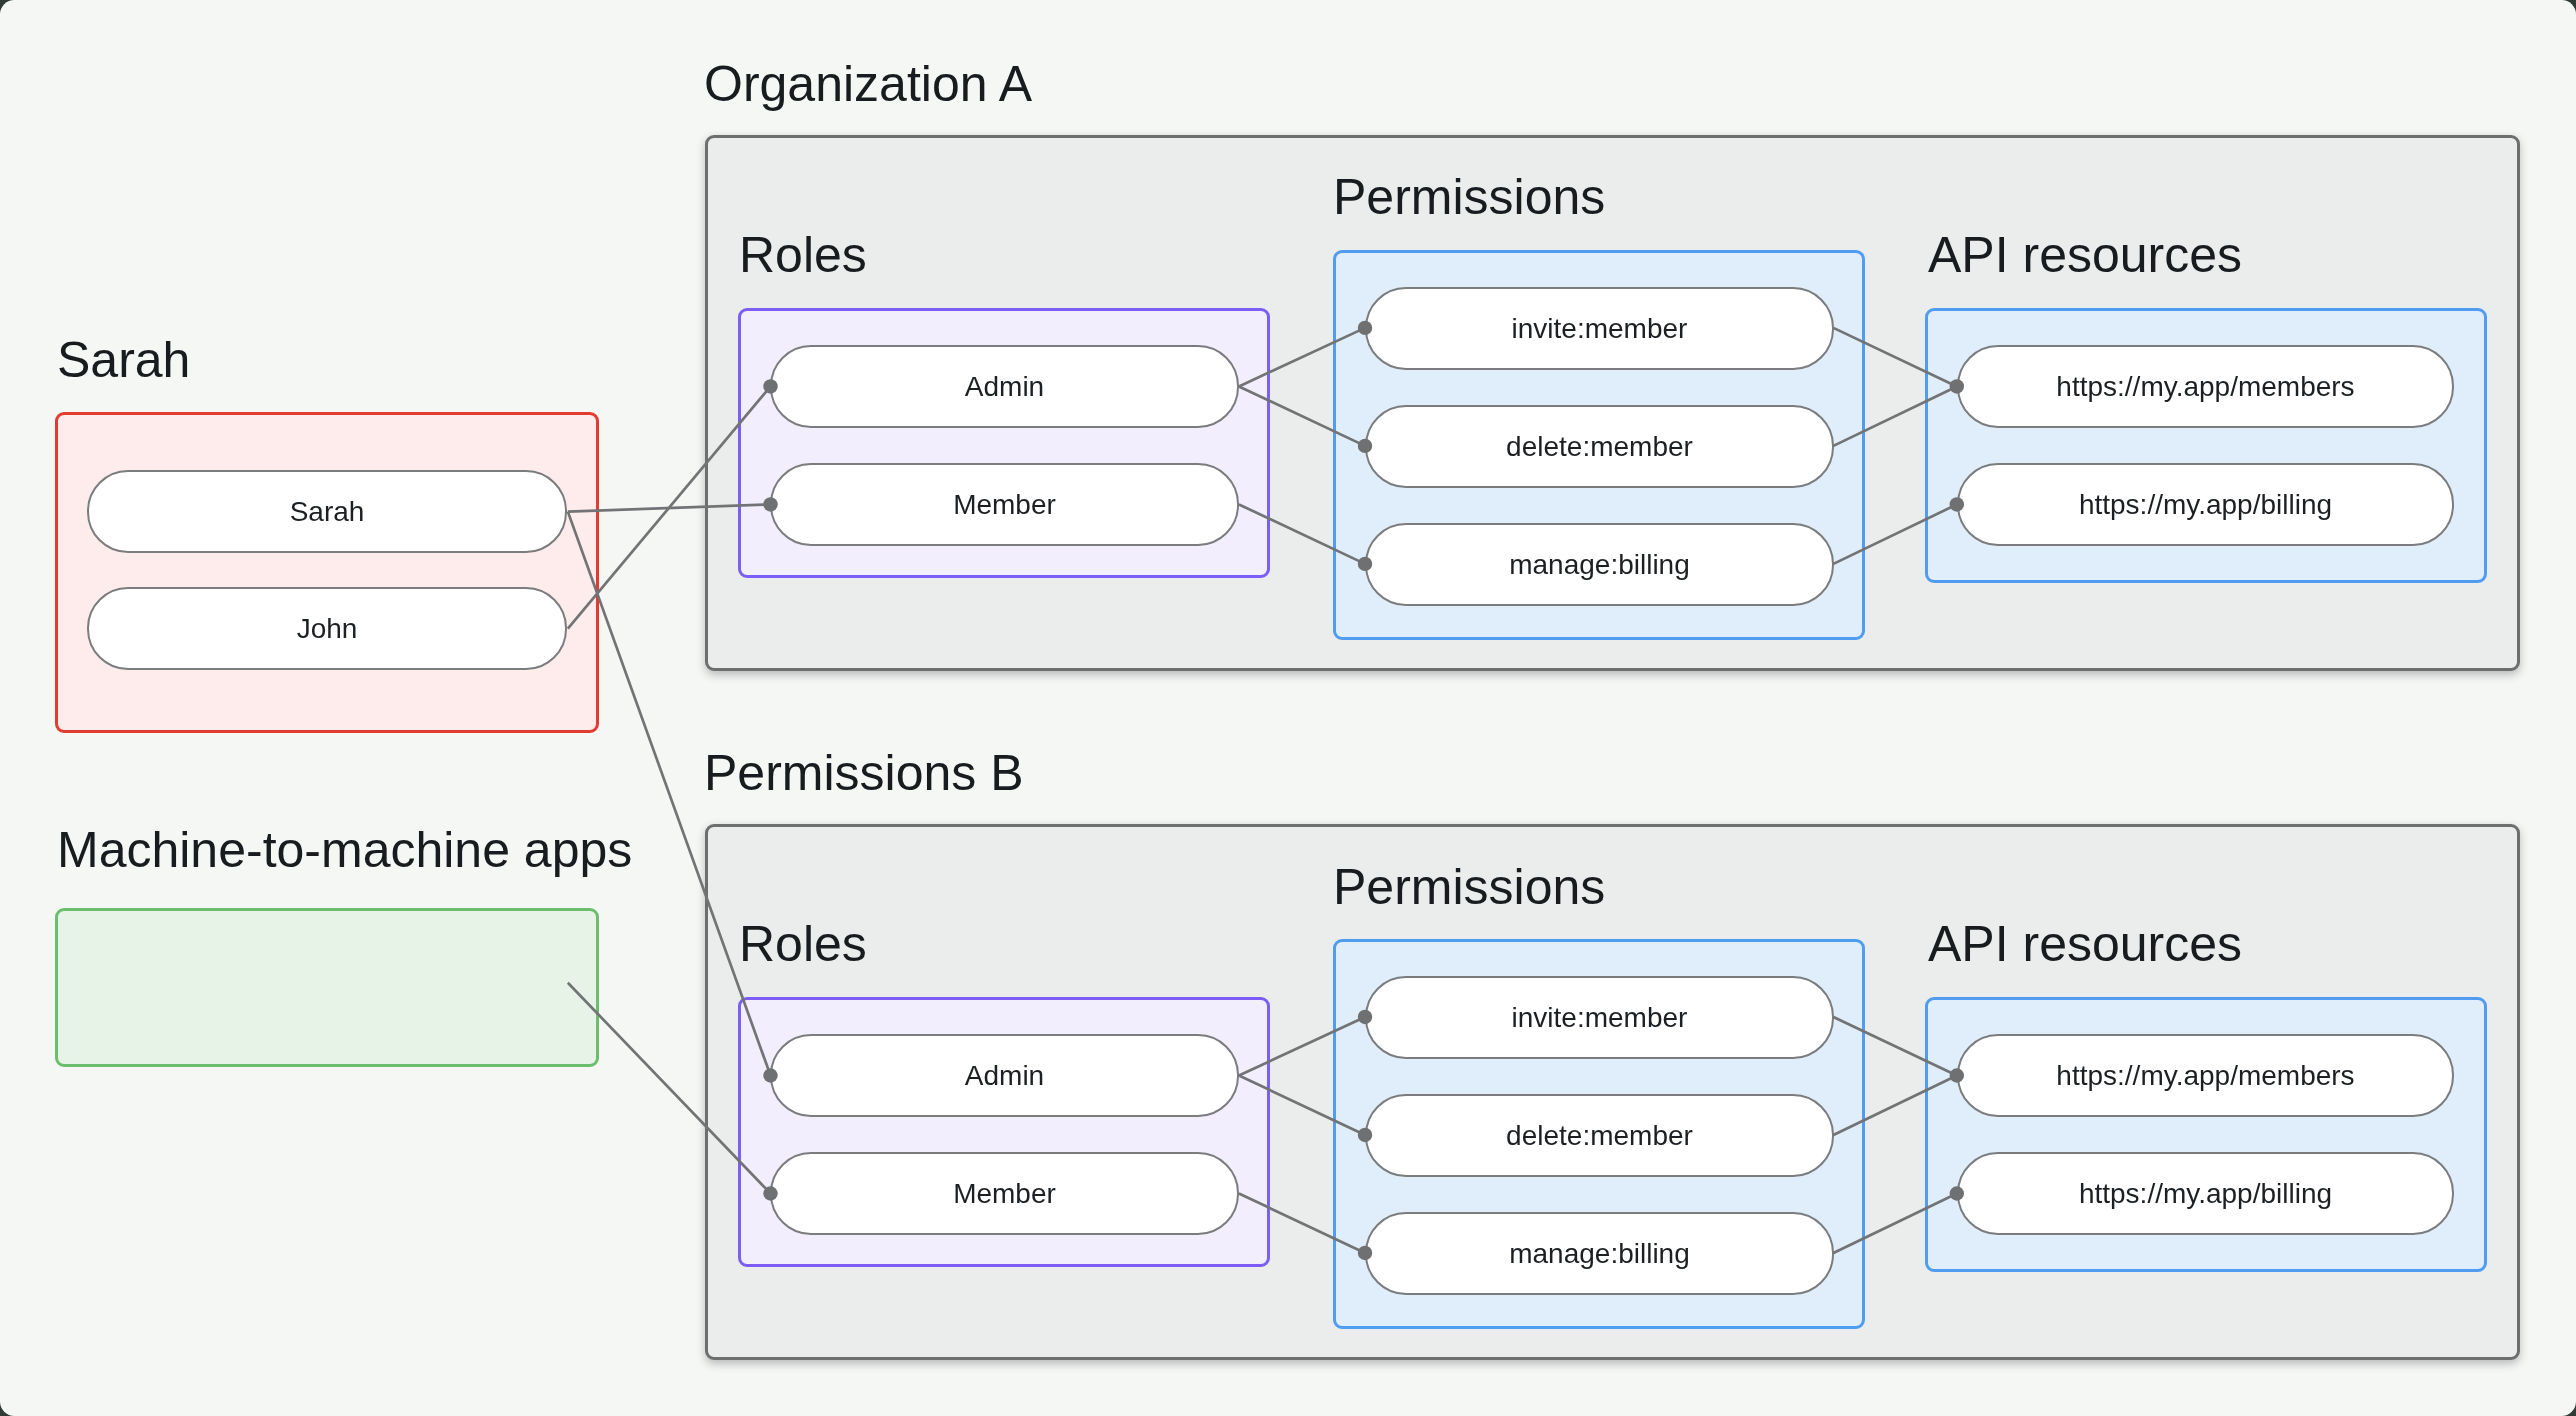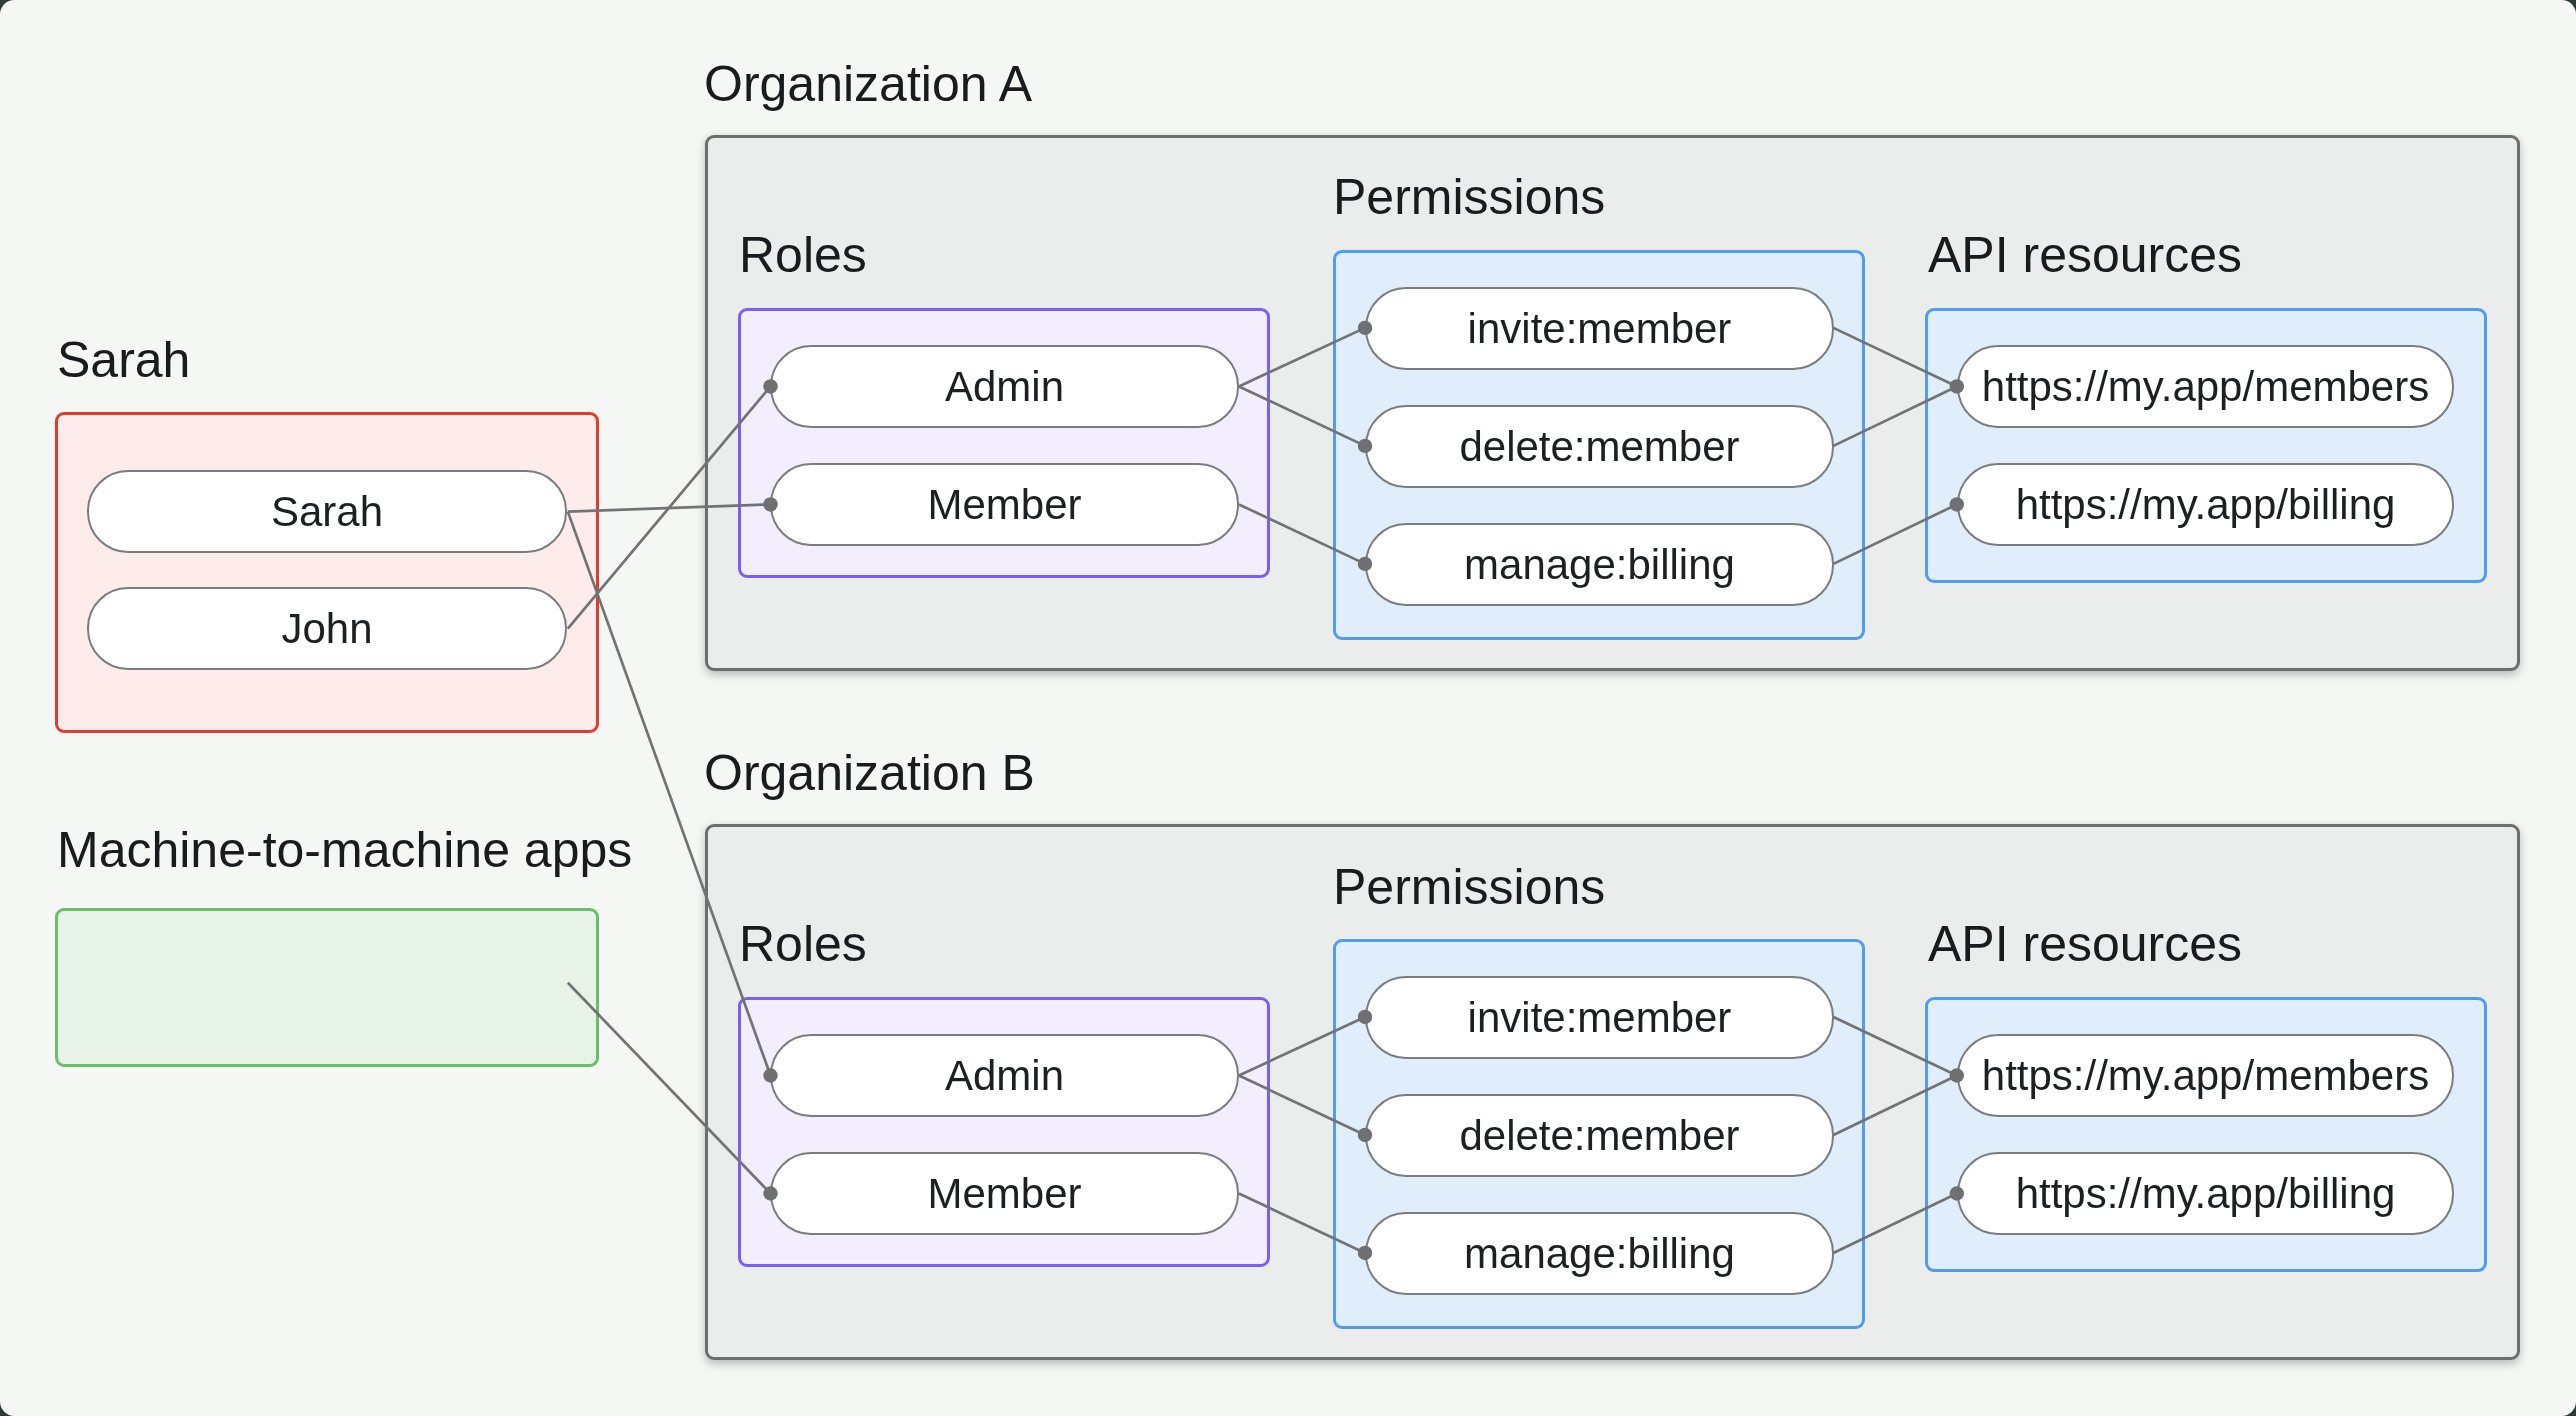--- a/index.html
+++ b/index.html
@@ -19,21 +19,21 @@
     box-shadow:0 3.6px 9px rgba(50,54,57,.30);
   }
   .users-box{background:#fdeceb;border:3.6px solid #e23b30;z-index:2;}
   .m2m-box{background:#e7f3e6;border:3.6px solid #6cbe6e;z-index:2;}
   .roles-box{background:#f3eefd;border:3.6px solid #7c5ef6;z-index:2;}
   .blue-box{background:#e0edfb;border:3.6px solid #4f9cf1;z-index:2;}
   .pill{
     position:absolute;height:83px;background:#ffffff;
     border:2.7px solid #7a7c7d;border-radius:41px;box-sizing:border-box;
     display:flex;align-items:center;justify-content:center;
-    font-size:42px;color:#1d2023;z-index:3;white-space:nowrap;
+    font-size:28px;color:#1d2023;z-index:3;white-space:nowrap;
   }
   svg.edges{position:absolute;left:0;top:0;z-index:5;pointer-events:none;}
   svg.edges line{stroke:#717374;stroke-width:3;}
   svg.edges circle{fill:#6e7071;}
 </style>
 </head>
 <body>
 
 <div class="canvas">
 
@@ -47,21 +47,21 @@
   <div class="gbox roles-box" style="left:738px;top:997px;width:532px;height:270px"></div>
   <div class="gbox blue-box" style="left:1333px;top:939px;width:532px;height:390px"></div>
   <div class="gbox blue-box" style="left:1925px;top:997px;width:562px;height:275px"></div>
 
   <div class="label" style="left:57px;top:332px">Sarah</div>
   <div class="label" style="left:57px;top:822px">Machine-to-machine apps</div>
   <div class="label" style="left:704px;top:56px">Organization A</div>
   <div class="label" style="left:739px;top:227px">Roles</div>
   <div class="label" style="left:1333px;top:169px">Permissions</div>
   <div class="label" style="left:1928px;top:227px">API resources</div>
-  <div class="label" style="left:704px;top:745px">Organization B</div>
+  <div class="label" style="left:704px;top:745px">Permissions B</div>
   <div class="label" style="left:739px;top:916px">Roles</div>
   <div class="label" style="left:1333px;top:859px">Permissions</div>
   <div class="label" style="left:1928px;top:916px">API resources</div>
 
   <div class="pill" style="left:87px;top:470px;width:480px">Sarah</div>
   <div class="pill" style="left:87px;top:587px;width:480px">John</div>
 
   <div class="pill" style="left:770px;top:345px;width:469px">Admin</div>
   <div class="pill" style="left:770px;top:463px;width:469px">Member</div>
   <div class="pill" style="left:1365px;top:287px;width:469px">invite:member</div>

